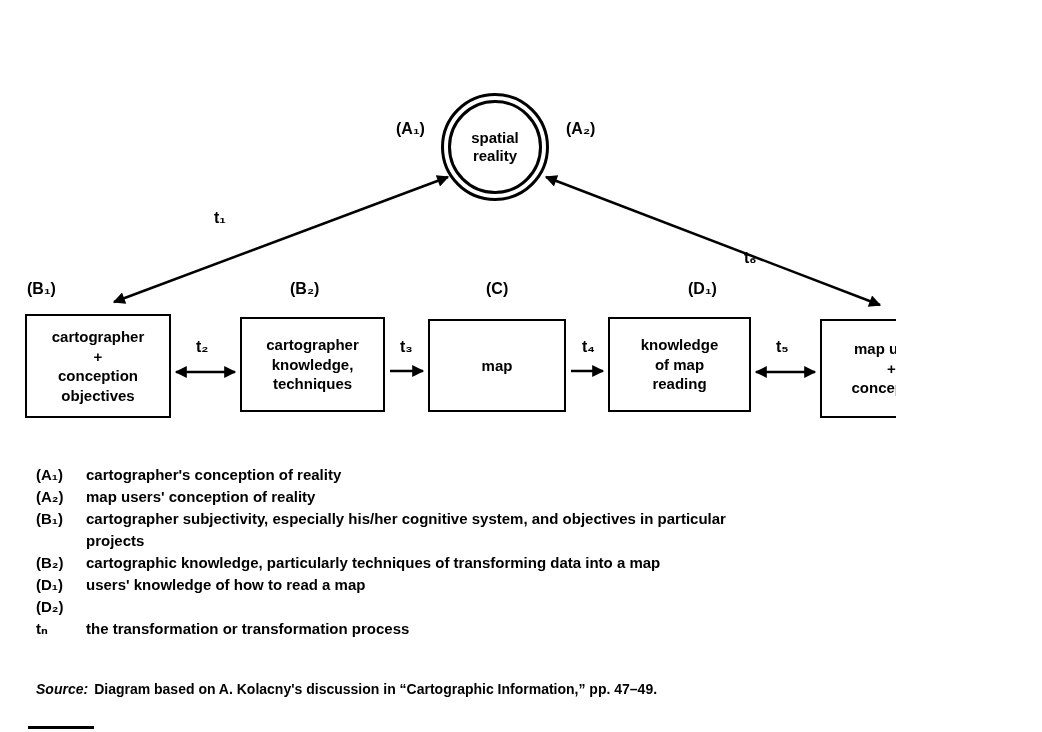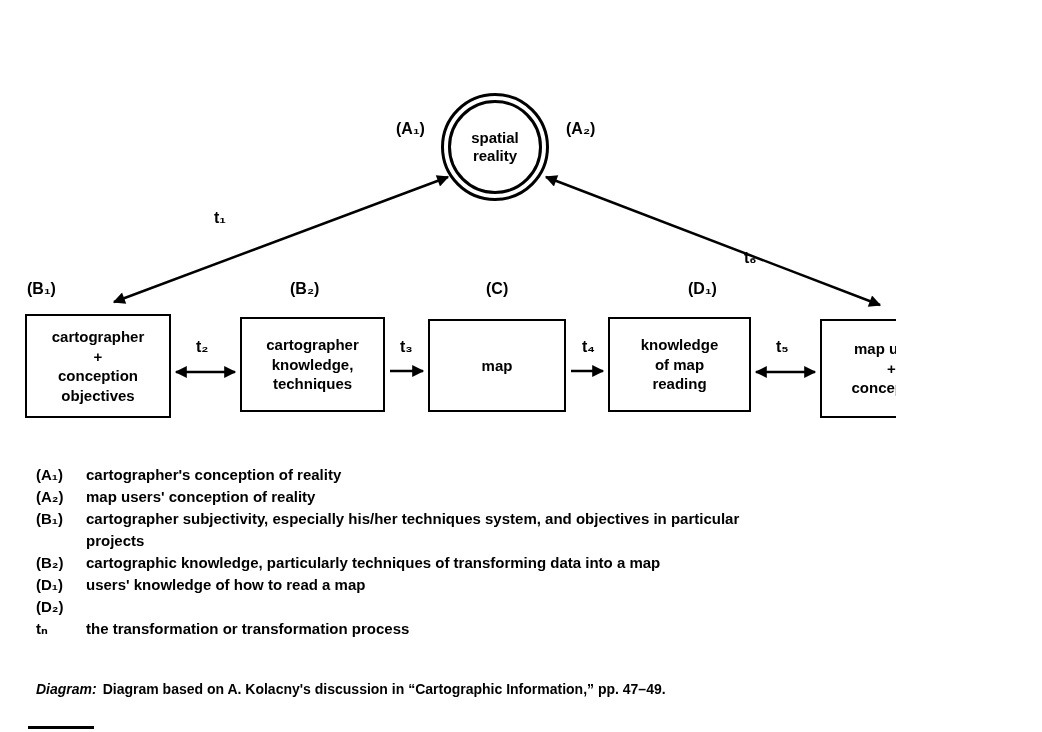--- a/index.html
+++ b/index.html
@@ -168,39 +168,39 @@
     <div class="legend-item">
       <span class="legend-key">(A₁)</span>
       <span class="legend-text">cartographer's conception of reality</span>
     </div>
     <div class="legend-item">
       <span class="legend-key">(A₂)</span>
       <span class="legend-text">map users' conception of reality</span>
     </div>
     <div class="legend-item">
       <span class="legend-key">(B₁)</span>
-      <span class="legend-text">cartographer subjectivity, especially his/her techniques system, and objectives in particular
+      <span class="legend-text">cartographer subjectivity, especially his/her cognitive system, and objectives in particular
 projects</span>
     </div>
     <div class="legend-item">
       <span class="legend-key">(B₂)</span>
       <span class="legend-text">cartographic knowledge, particularly techniques of transforming data into a map</span>
     </div>
     <div class="legend-item">
       <span class="legend-key">(D₁)</span>
       <span class="legend-text">users' knowledge of how to read a map</span>
     </div>
     <div class="legend-item">
       <span class="legend-key">(D₂)</span>
     </div>
     <div class="legend-item">
       <span class="legend-key">tₙ</span>
       <span class="legend-text">the transformation or transformation process</span>
     </div>
   </div>
 
   <div class="source">
-    <span class="source-label">Diagram:</span><span>Diagram based on A. Kolacny's discussion in “Cartographic Information,” pp. 47–49.</span>
+    <span class="source-label">Source:</span><span>Diagram based on A. Kolacny's discussion in “Cartographic Information,” pp. 47–49.</span>
   </div>
 
   <div class="scan-artifact"></div>
 
 </div>
 
 </body></html>

